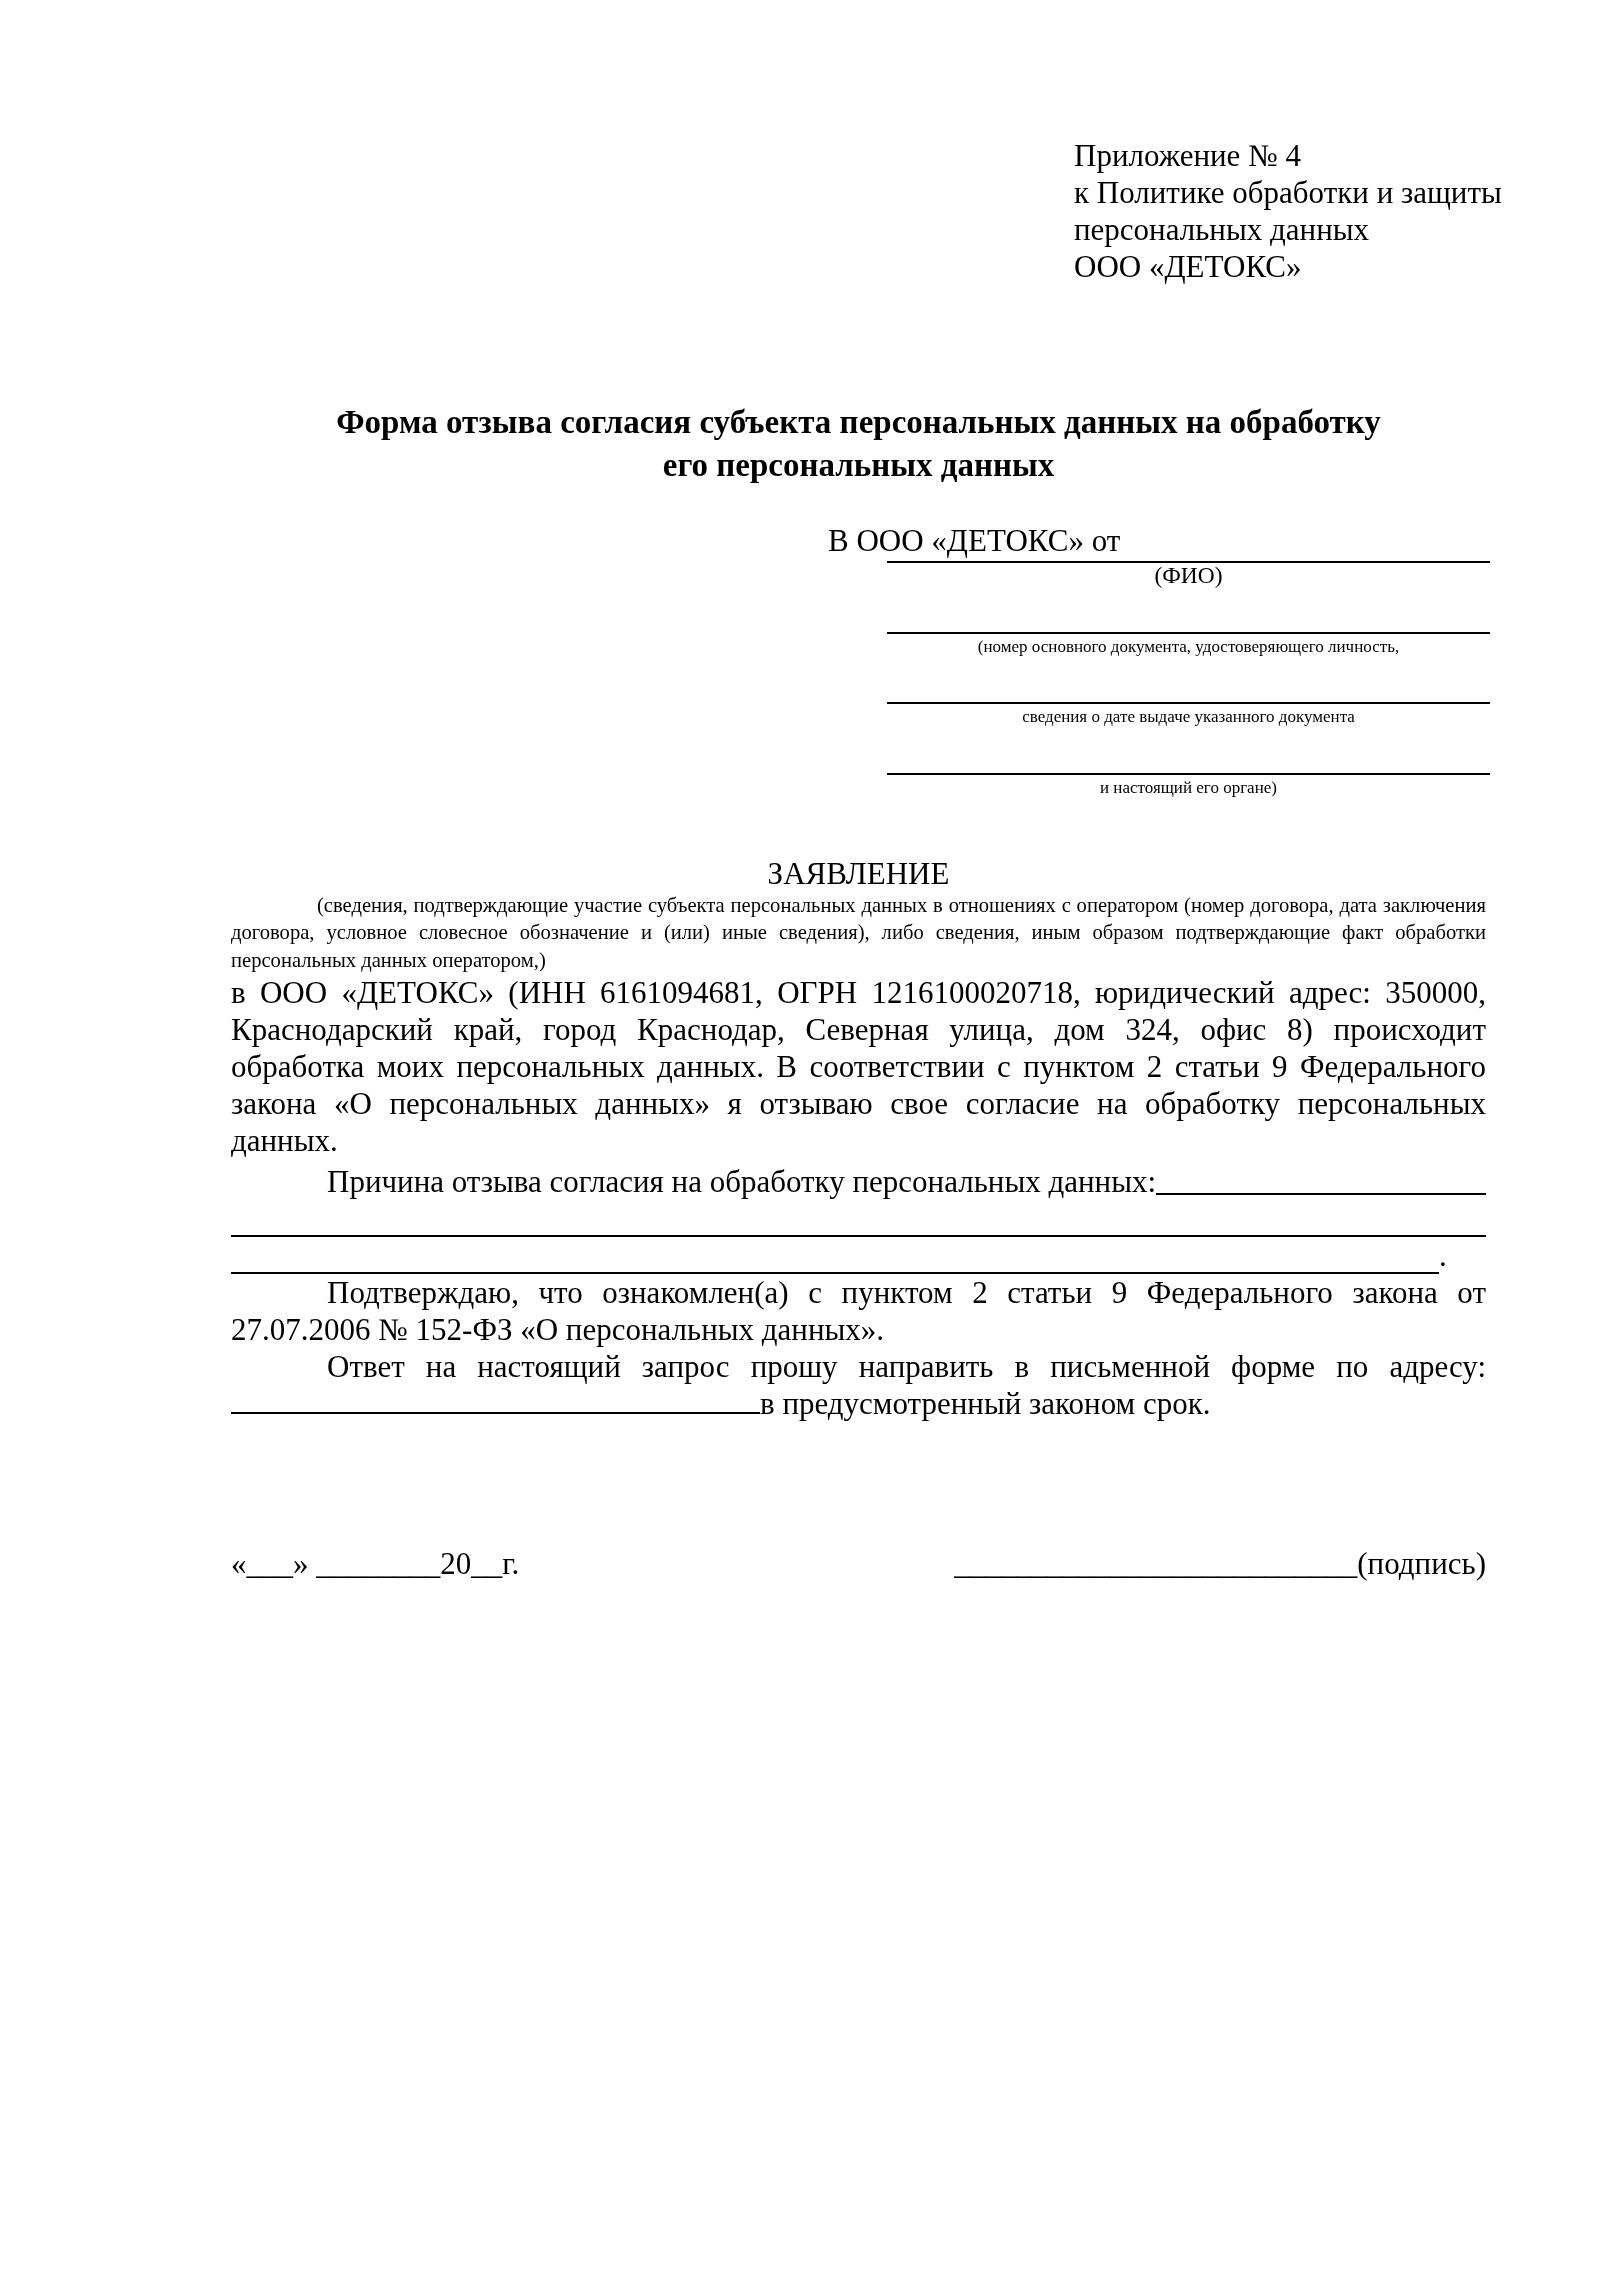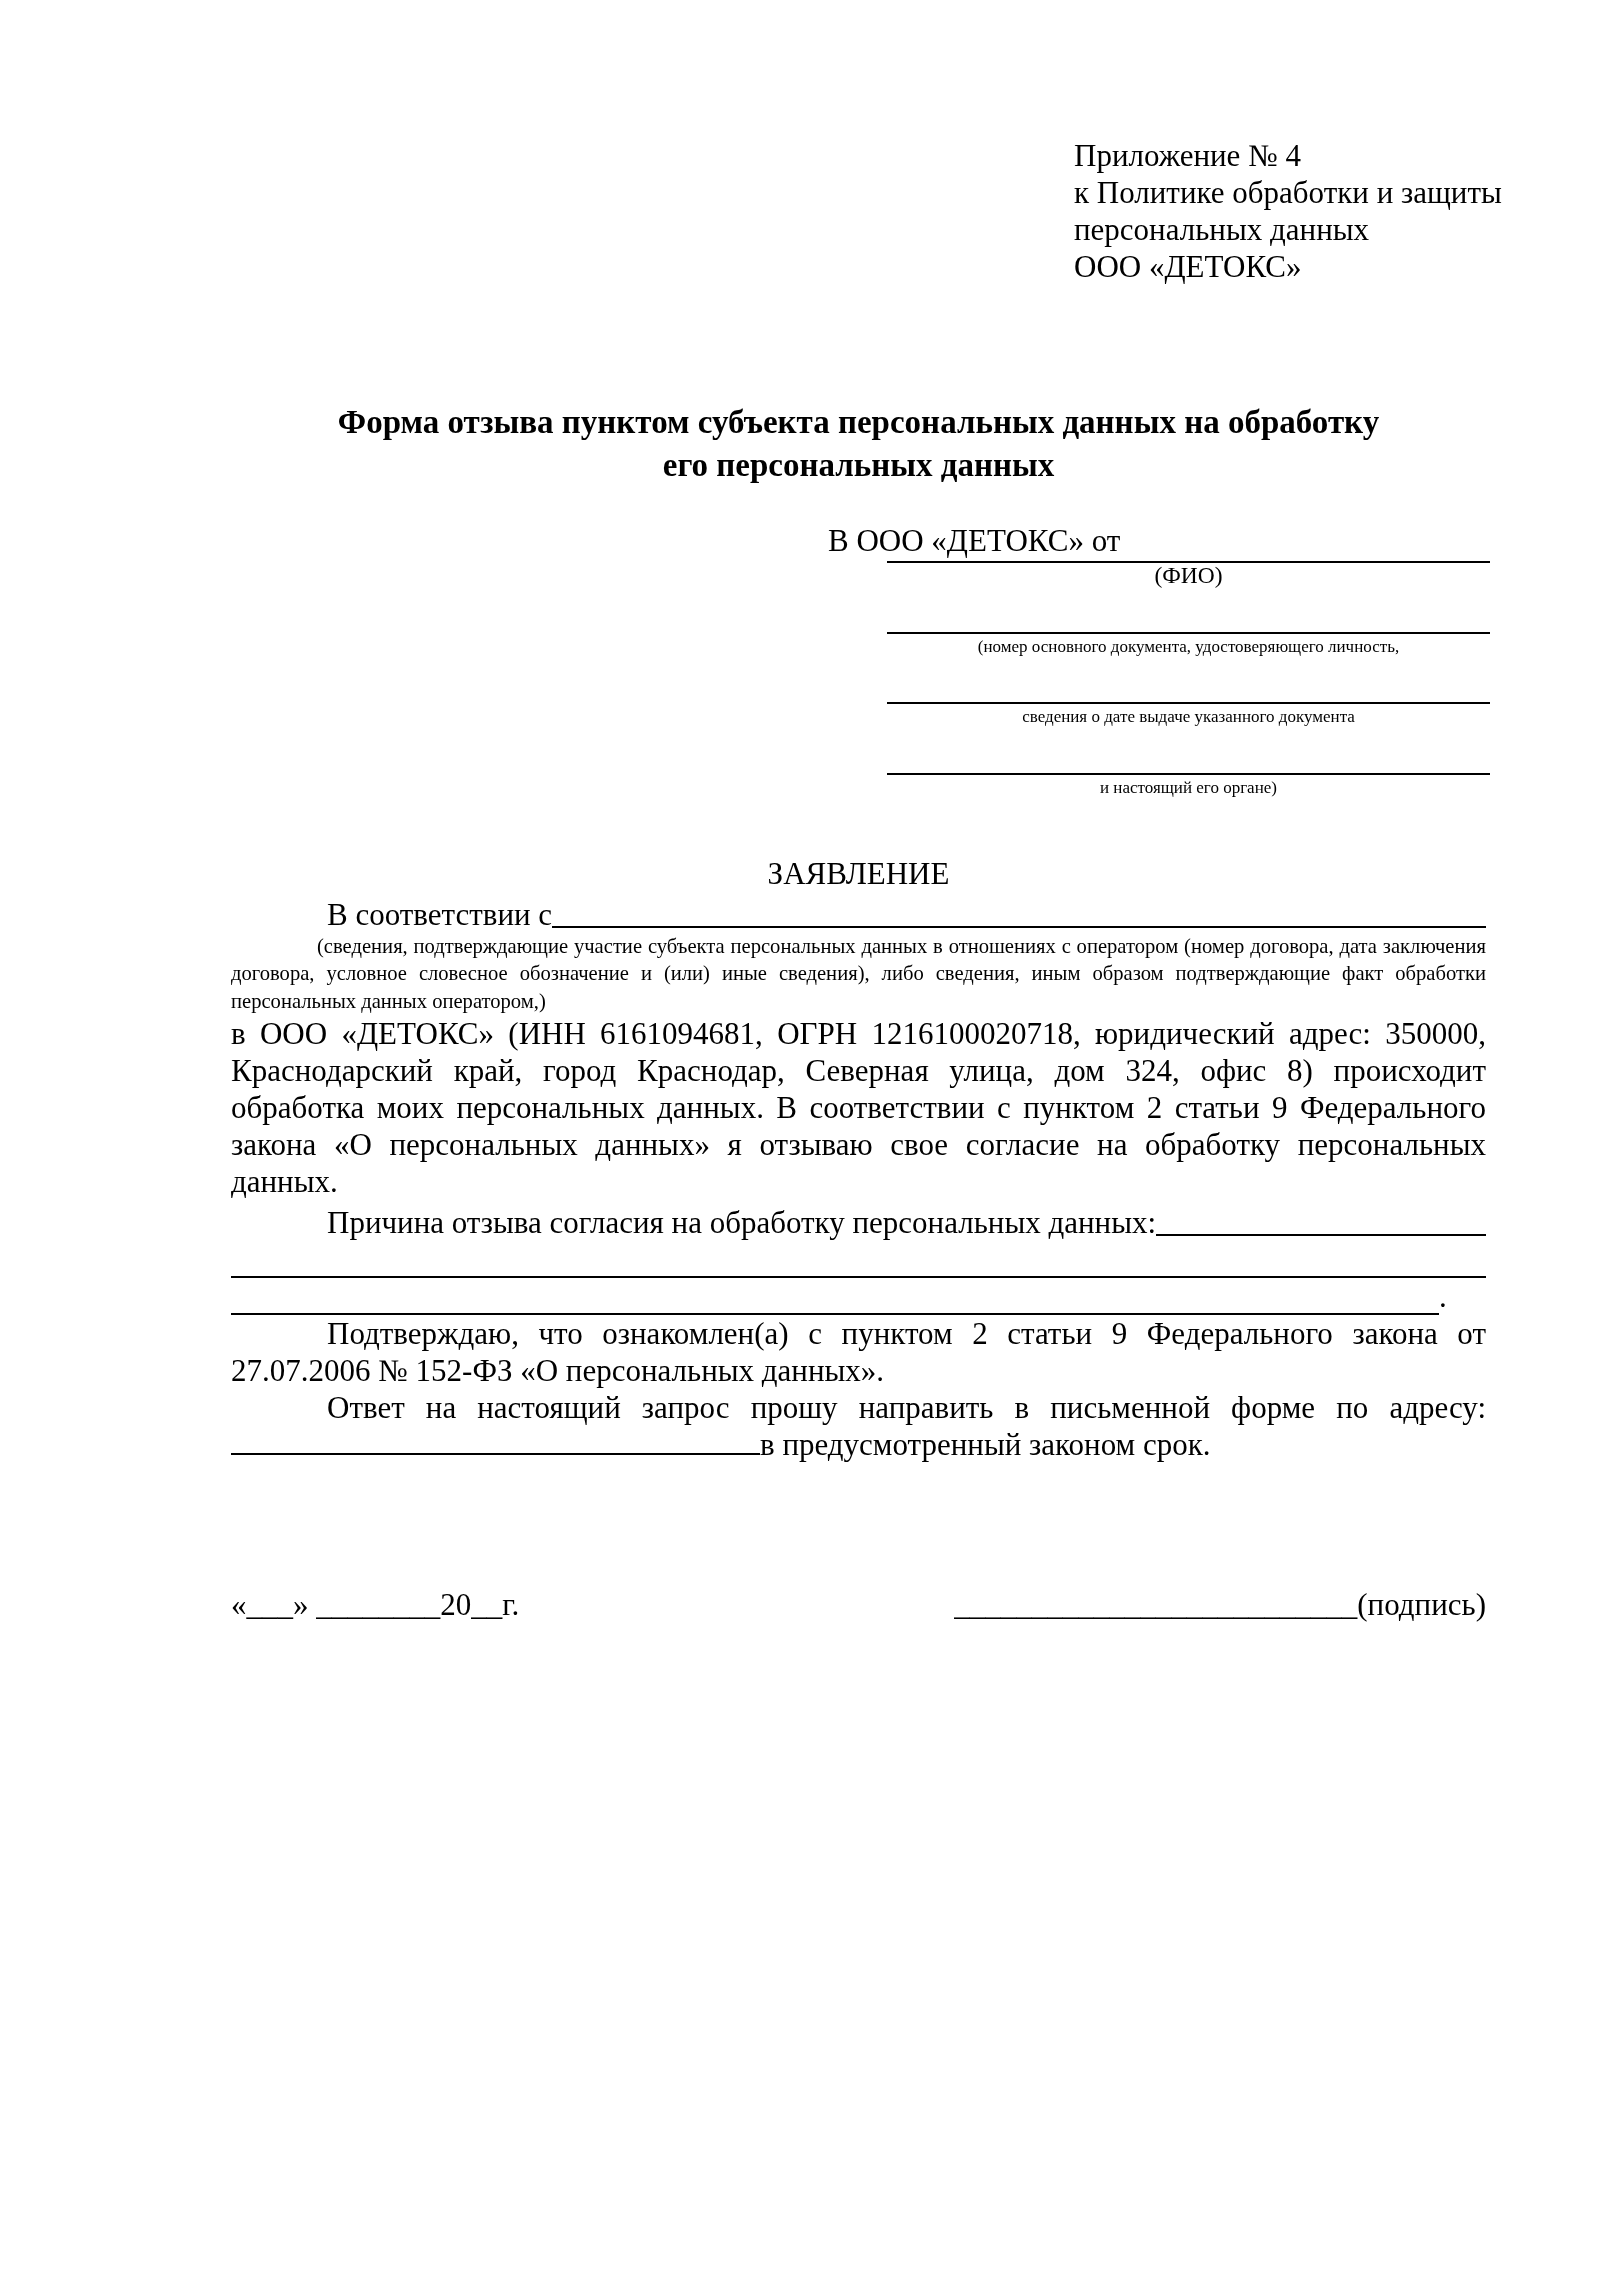--- a/index.html
+++ b/index.html
@@ -70,21 +70,21 @@
 <div class="page">
 
   <div class="appendix">
     <div>Приложение № 4</div>
     <div>к Политике обработки и защиты</div>
     <div>персональных данных</div>
     <div>ООО «ДЕТОКС»</div>
   </div>
 
   <div class="doc-title">
-    <div>Форма отзыва пунктом субъекта персональных данных на обработку</div>
+    <div>Форма отзыва согласия субъекта персональных данных на обработку</div>
     <div>его персональных данных</div>
   </div>
 
   <div class="addressee">В ООО «ДЕТОКС» от</div>
 
   <div class="form-fields">
     <div class="form-field">
       <div class="caption cap-lg">(ФИО)</div>
     </div>
     <div class="form-field">
@@ -93,24 +93,20 @@
     <div class="form-field">
       <div class="caption">сведения о дате выдаче указанного документа</div>
     </div>
     <div class="form-field">
       <div class="caption">и настоящий его органе)</div>
     </div>
   </div>
 
   <div class="statement-heading">ЗАЯВЛЕНИЕ</div>
 
-  <div class="hline-row">
-    <span class="label indent">В соответствии с</span>
-    <span class="fill"></span>
-  </div>
 
   <div class="small-note">(сведения, подтверждающие участие субъекта персональных данных в отношениях с оператором (номер договора, дата заключения договора, условное словесное обозначение и (или) иные сведения), либо сведения, иным образом подтверждающие факт обработки персональных данных оператором,)</div>
 
   <div class="main-para">в ООО «ДЕТОКС» (ИНН 6161094681, ОГРН 1216100020718, юридический адрес: 350000, Краснодарский край, город Краснодар, Северная улица, дом 324, офис 8) происходит обработка моих персональных данных. В соответствии с пунктом 2 статьи 9 Федерального закона «О персональных данных» я отзываю свое согласие на обработку персональных данных.</div>
 
   <div class="hline-row">
     <span class="label indent">Причина отзыва согласия на обработку персональных данных:</span>
     <span class="fill"></span>
   </div>
 

